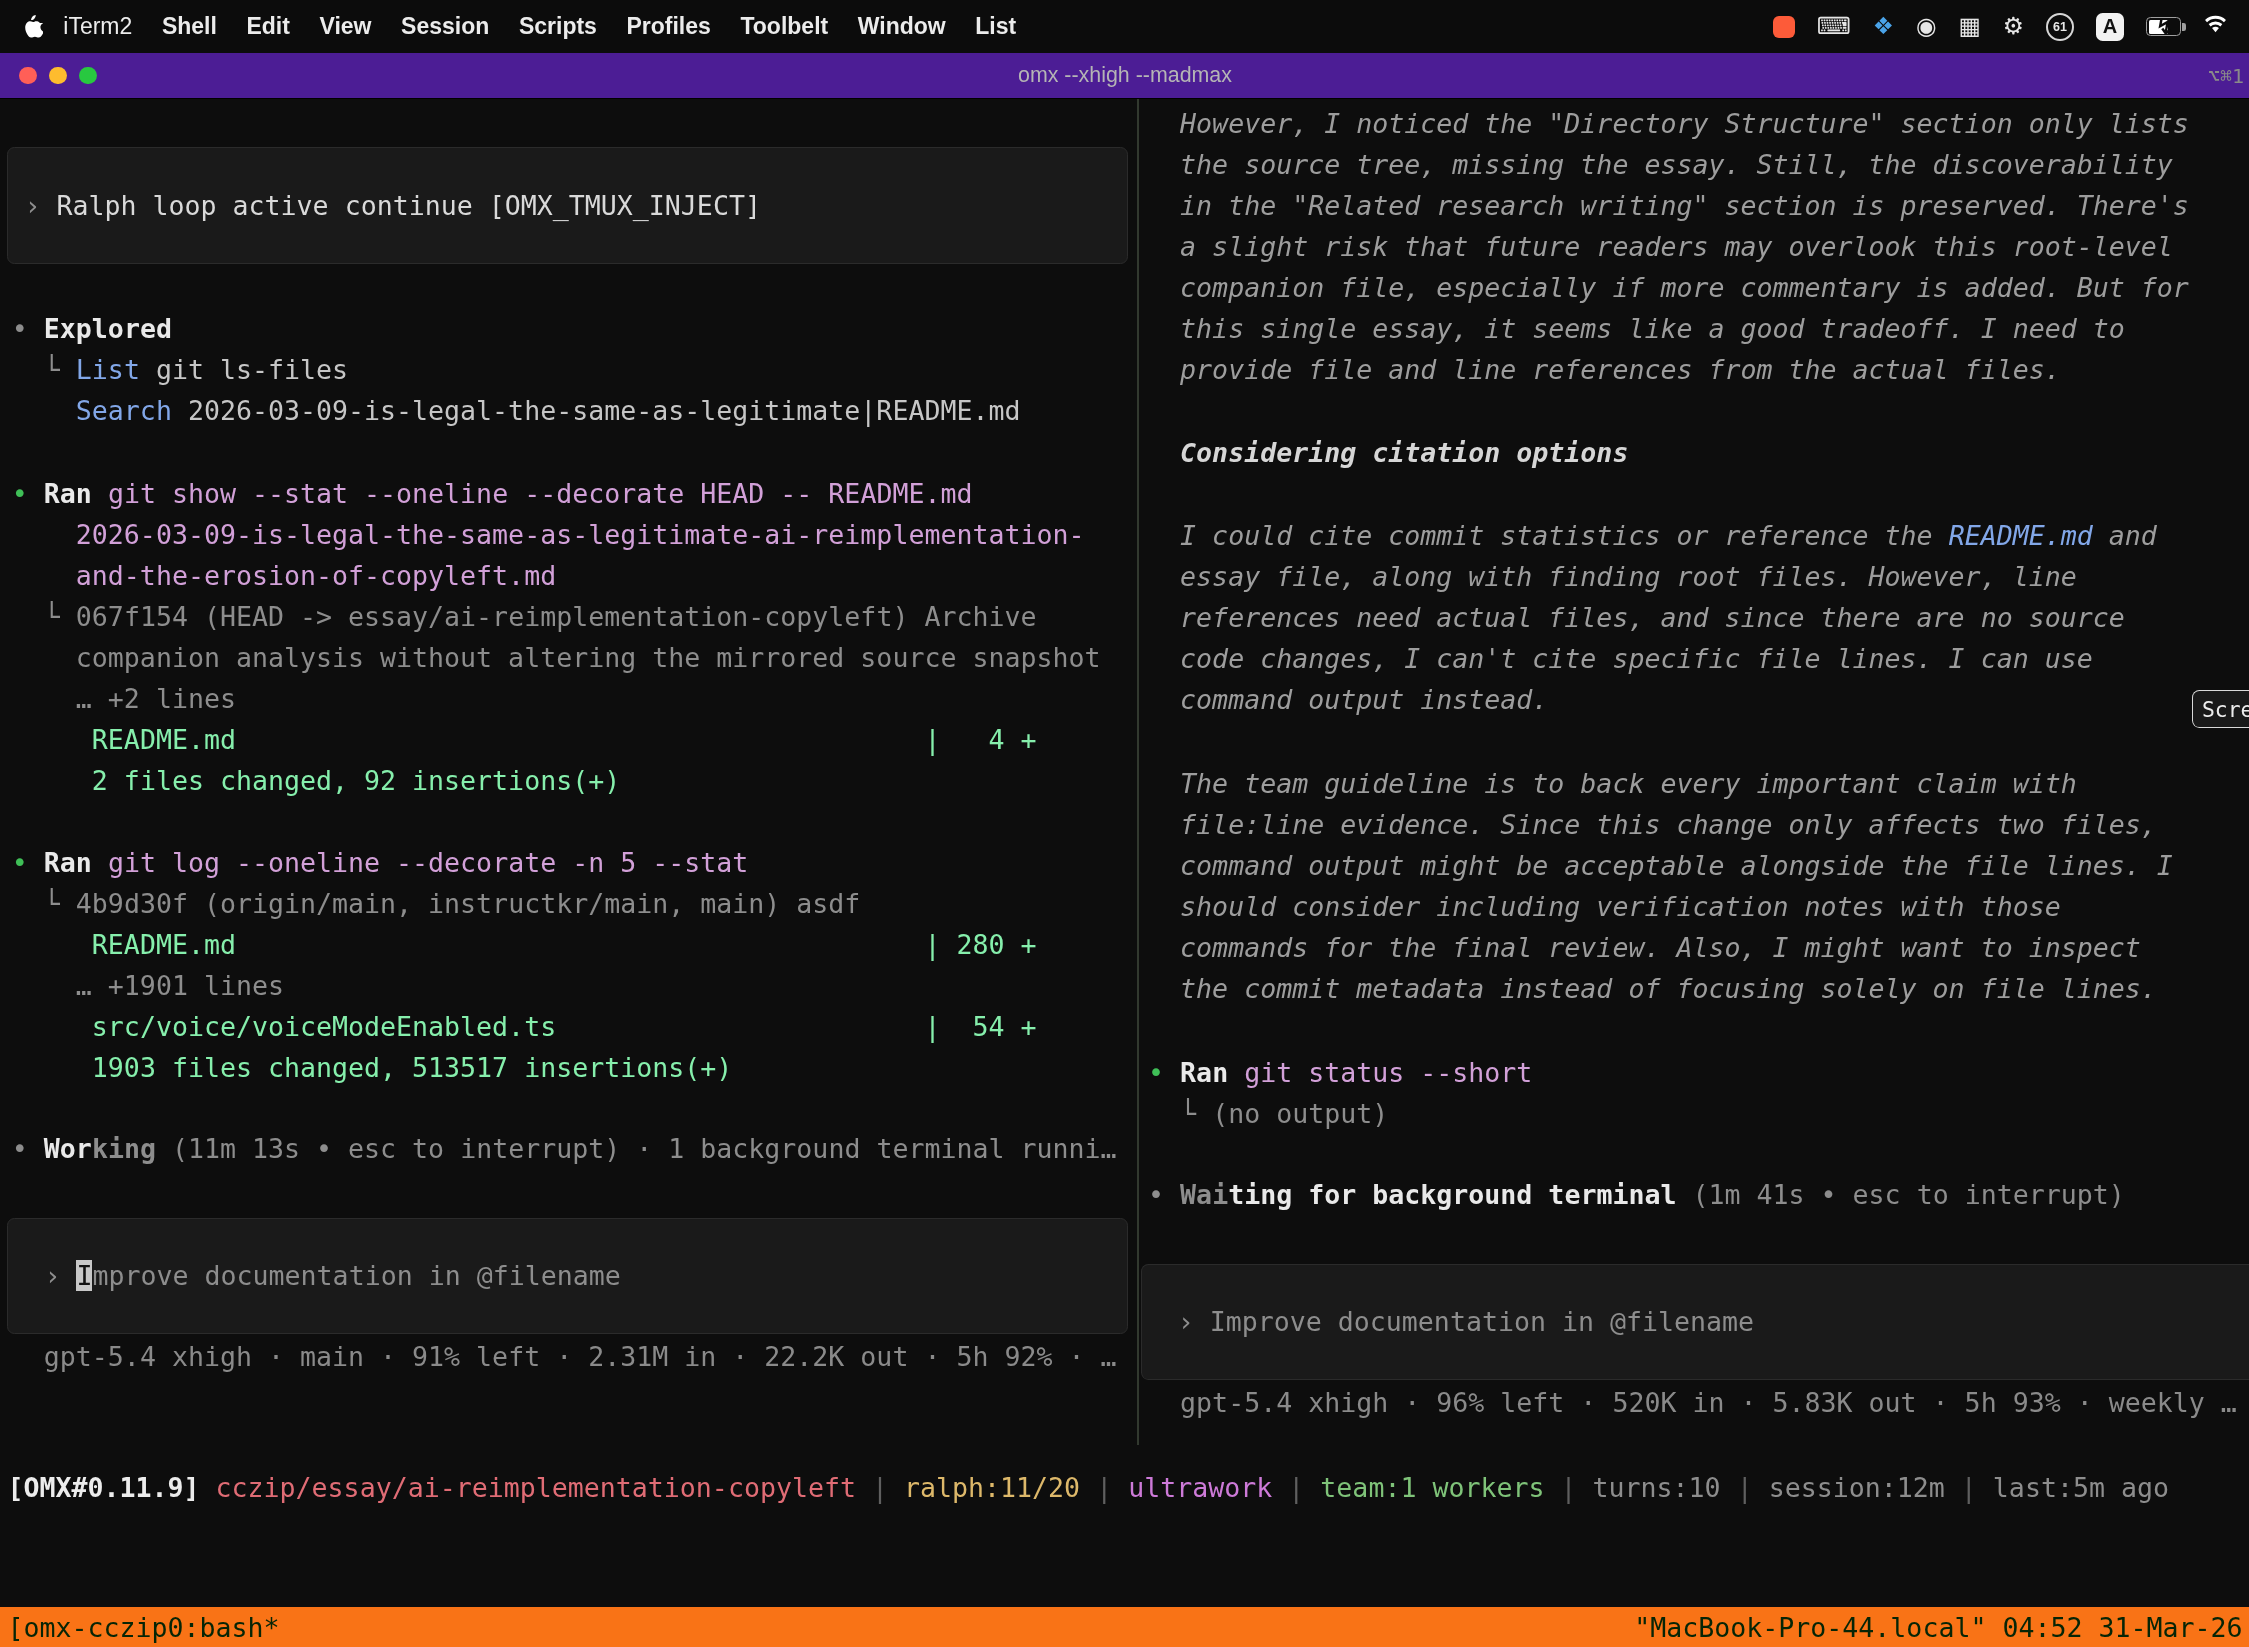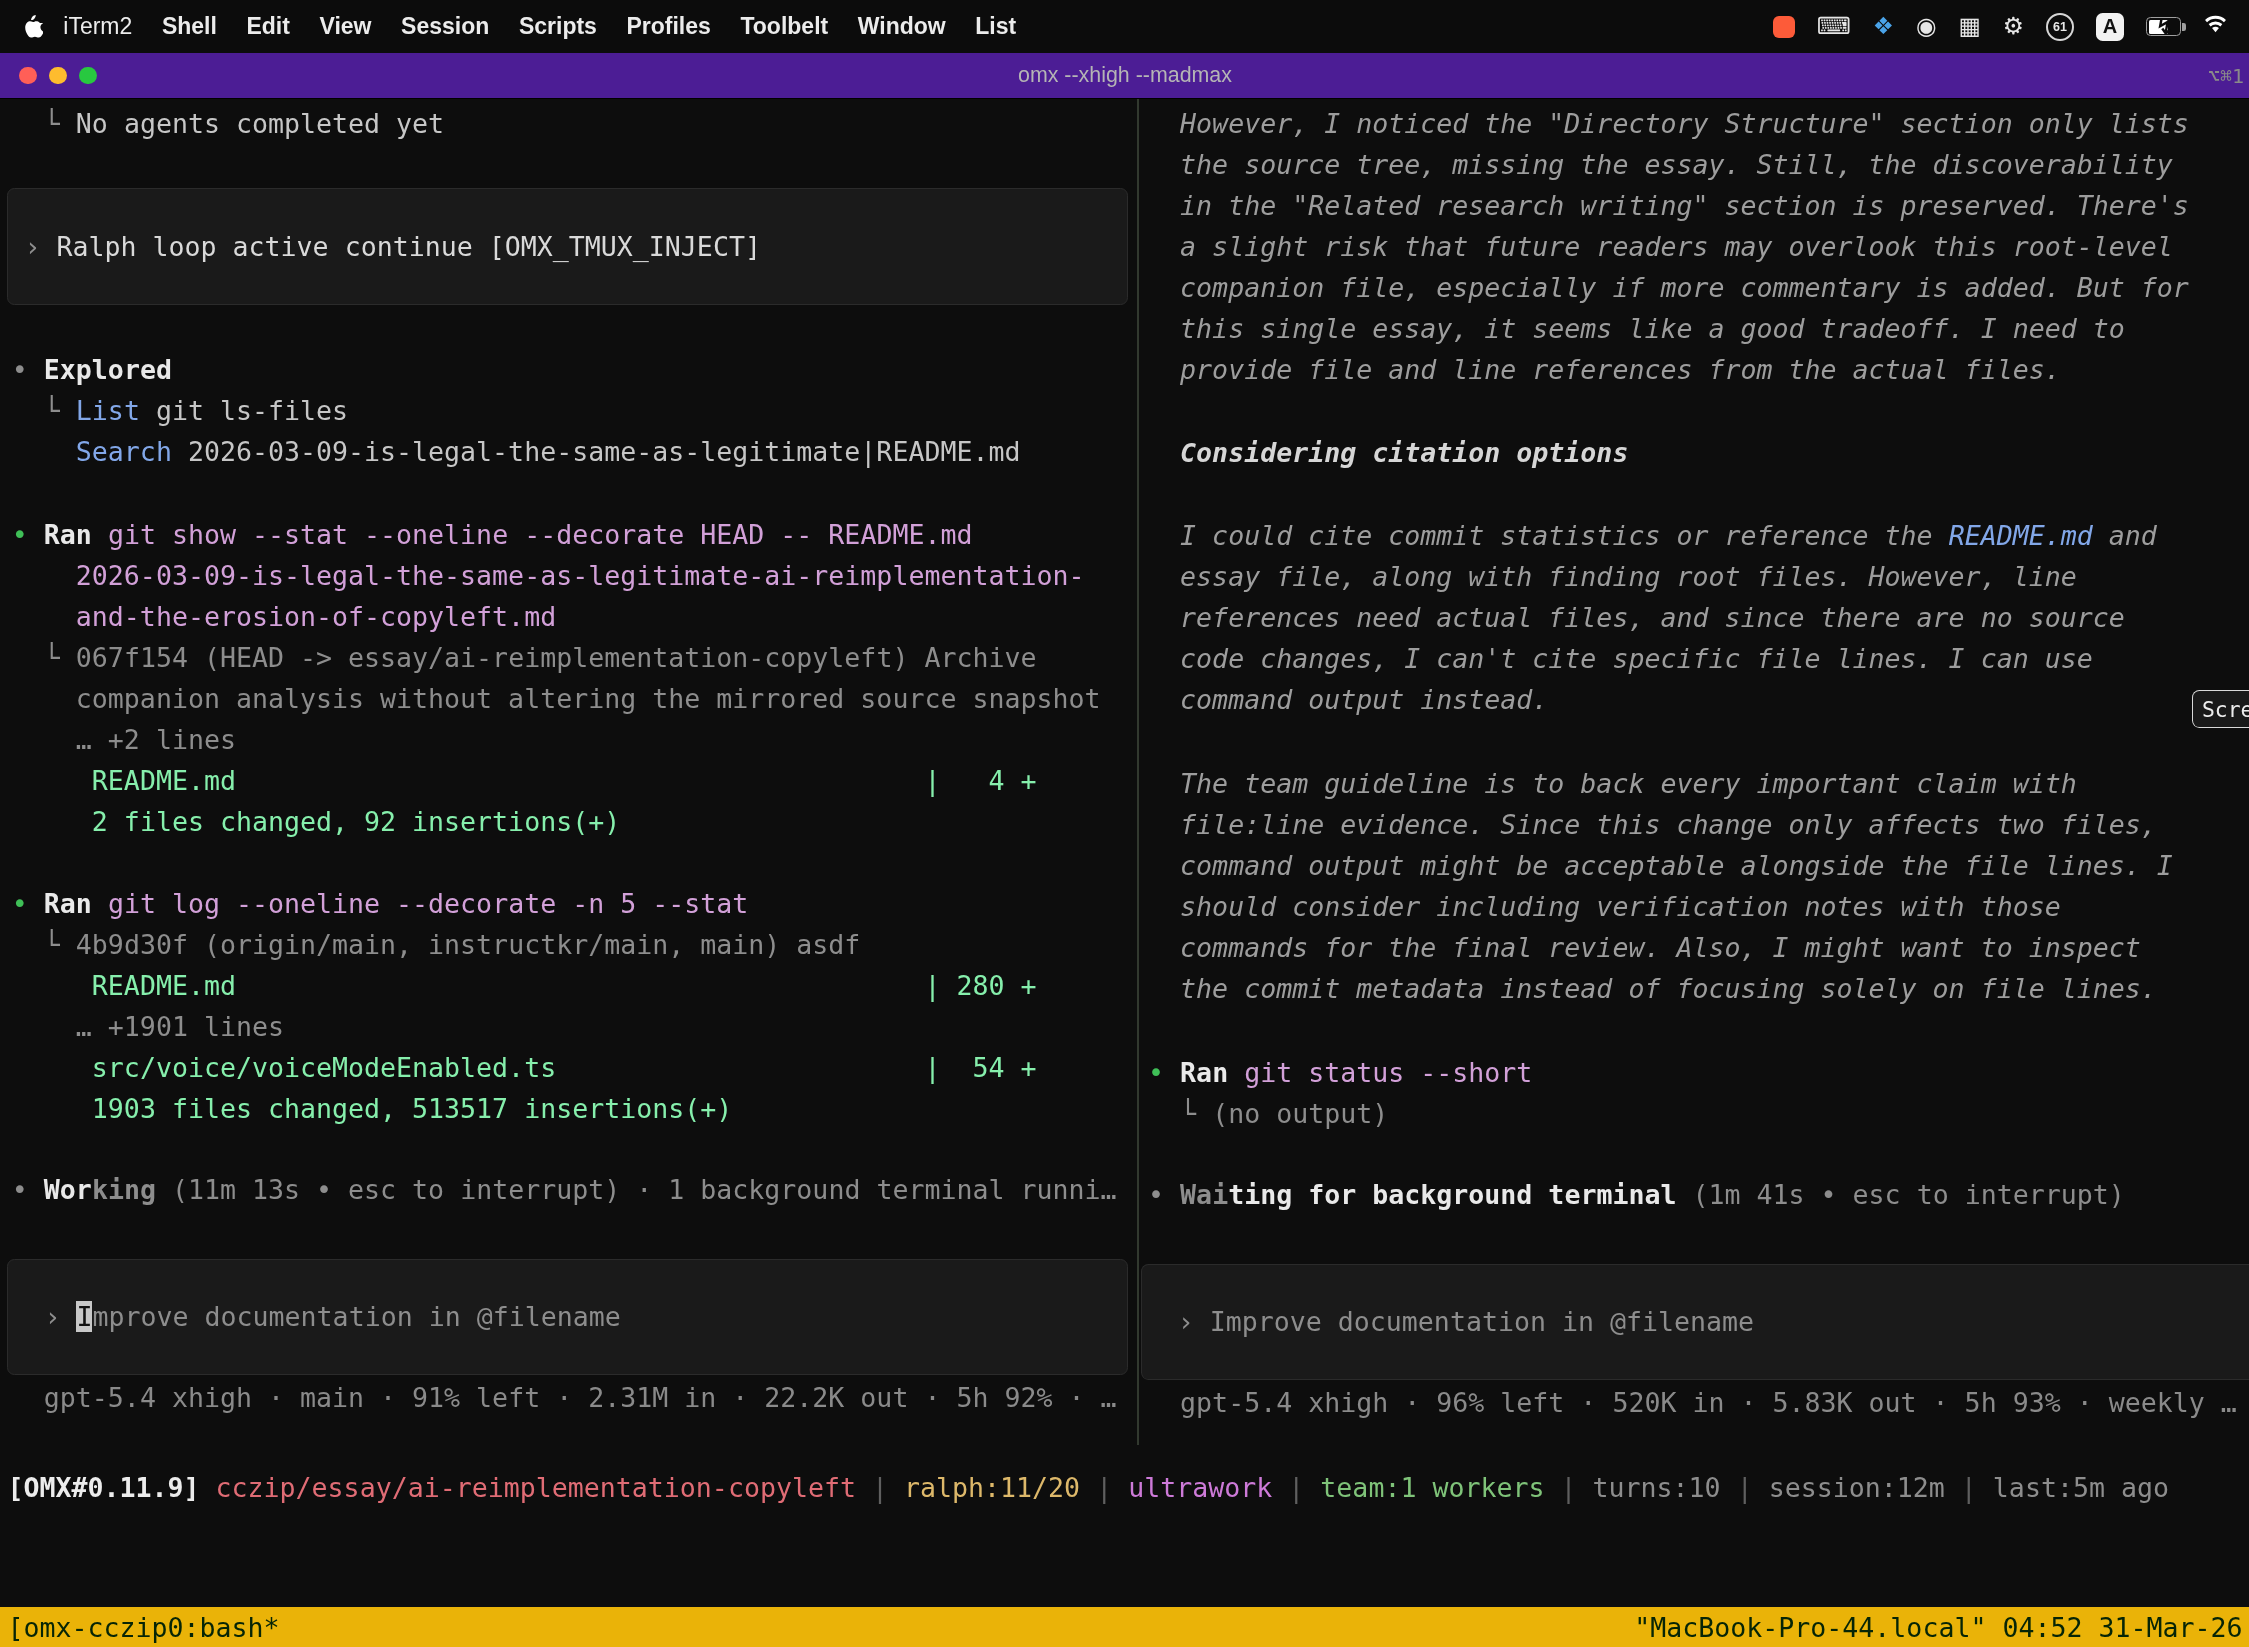--- a/index.html
+++ b/index.html
@@ -115,21 +115,21 @@
   .omx-version { color: #ececec; font-weight: bold; }
   .omx-branch { color: #e06c75; }
   .omx-sep { color: #5f5f5f; }
   .omx-ralph { color: #ddb86a; }
   .omx-mode { color: #cd7ad8; }
   .omx-team { color: #7fc379; }
   .omx-dim { color: #8d8d8d; }
 
   .tmux-bar {
     position: absolute; left: 0; right: 0; bottom: 0; height: 41px;
-    background: #eab308; color: #062506;
+    background: #f97316; color: #062506;
     display: flex; align-items: center; white-space: pre;
     padding: 0 7.4px; font-size: 26.6px;
   }
   .tmux-right { margin-left: auto; }
 
   
   .edge-tab {
     position: absolute; right: 0; top: 690px; height: 38px; width: 58px;
     background: #191919; border: 1.5px solid #d9d9d9; border-right: none;
     border-radius: 7.4px 0 0 7.4px;
@@ -187,21 +187,20 @@
     <span class="light green"></span>
   </span>
   <span class="win-title">omx --xhigh --madmax</span>
   <span class="win-shortcut">⌥⌘1</span>
 </div>
 
 <div class="panes">
 
   <div class="pane left">
 
-    <div class="line ind1"><span class="dim">└ </span><span class="normal">No agents completed yet</span></div>
 
     <div class="panel mt-ralph">
       <div class="line"><span class="dim">› </span><span class="normal" style="color:#d9d9d9">Ralph loop active continue [OMX_TMUX_INJECT]</span></div>
     </div>
 
     <div class="line mt-sec"><span class="dim">• </span><span class="bright">Explored</span></div>
     <div class="line ind1"><span class="dim">└ </span><span class="blue">List </span><span class="normal">git ls-files</span></div>
     <div class="line ind2"><span class="blue">Search </span><span class="normal">2026-03-09-is-legal-the-same-as-legitimate|README.md</span></div>
 
     <div class="line mt-57"><span class="gbullet">• </span><span class="bright">Ran </span><span class="pink">git show --stat --oneline --decorate HEAD -- README.md</span></div>

